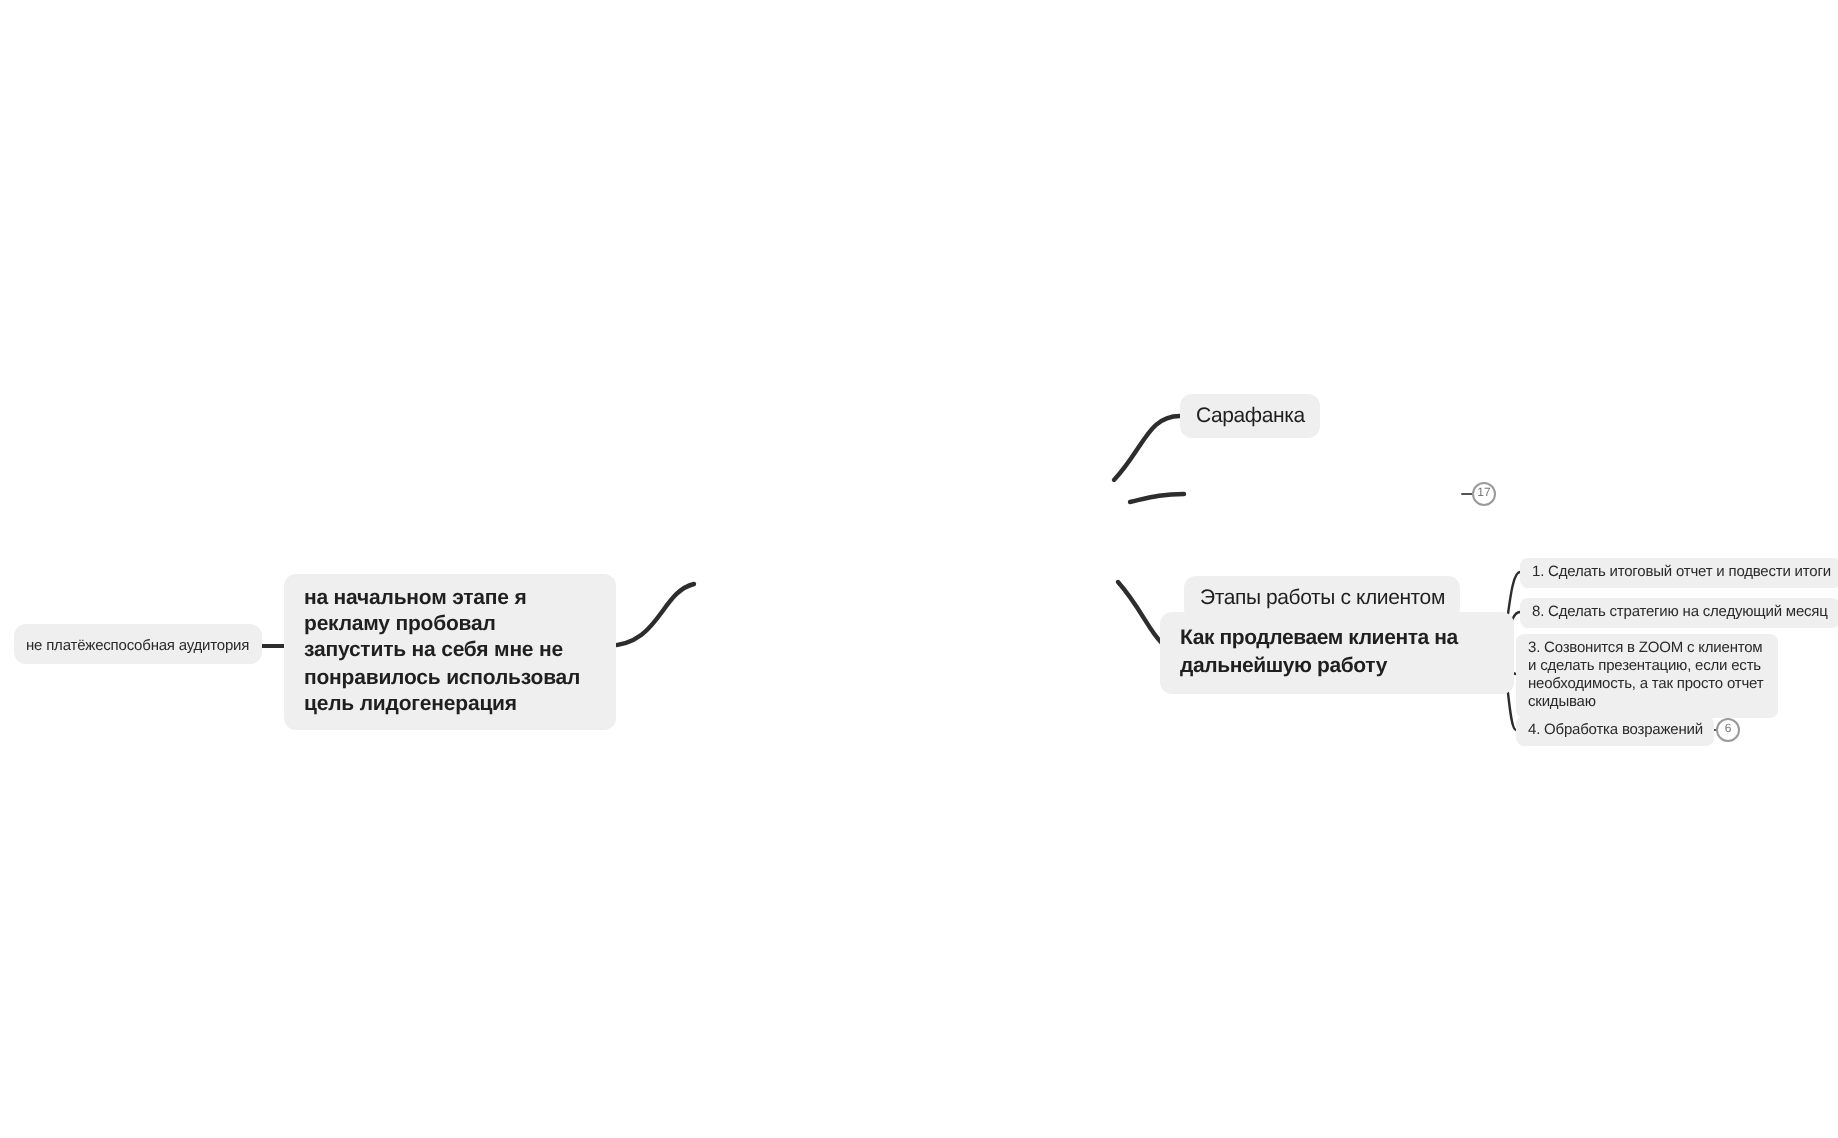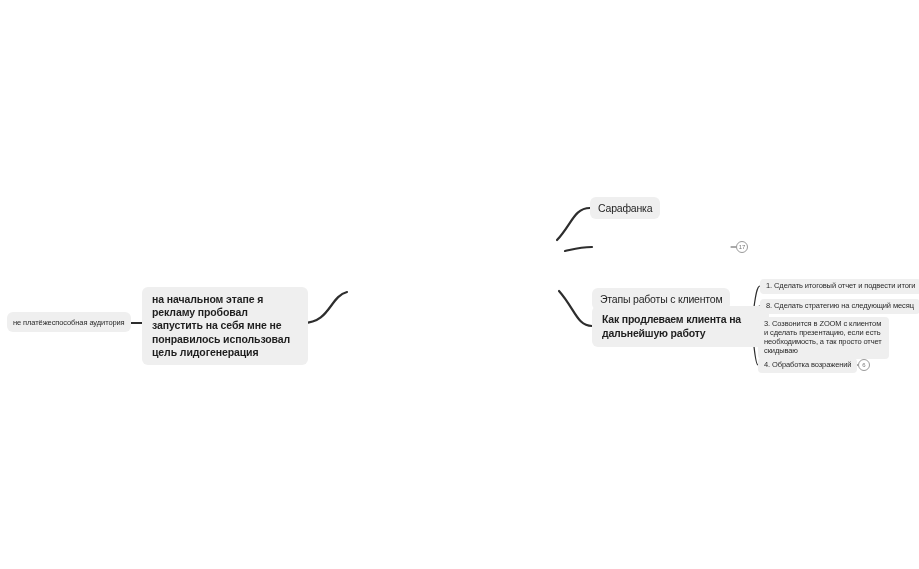--- a/index.html
+++ b/index.html
@@ -93,21 +93,21 @@
     <path d="M 731 247 L 736 247" fill="none" stroke="#555555" stroke-width="1" stroke-linecap="round"></path>
     <path d="M 853 365 L 858 365" fill="none" stroke="#555555" stroke-width="1" stroke-linecap="round"></path>
   </svg>
 
 
   <div class="node topic" style="left:590px;top:197px;">Сарафанка</div>
 
   <div class="node topic" style="left:592px;top:248px;margin-top:40px;">Этапы работы с клиентом</div>
   <div class="badge" style="left:736px;top:241px;">17</div>
 
-  <div class="node topic-multi" style="left:592px;top:306px;width:177px;">Как продлеваем клиента на дальнейшую работу</div>
+  <div class="node topic-multi" style="left:580px;top:306px;width:177px;">Как продлеваем клиента на дальнейшую работу</div>
 
   <div class="node small-topic small-single" style="left:760px;top:279px;">1. Сделать итоговый отчет и подвести итоги</div>
   <div class="node small-topic small-single" style="left:760px;top:299px;">8. Сделать стратегию на следующий месяц</div>
   <div class="node small-topic" style="left:758px;top:317px;width:131px;">3. Созвонится в ZOOM с клиентом и сделать презентацию, если есть необходимость, а так просто отчет скидываю</div>
   <div class="node small-topic small-single" style="left:758px;top:358px;">4. Обработка возражений</div>
   <div class="badge" style="left:858px;top:359px;">6</div>
 
   <div class="node topic" style="left:7px;top:312px;height:20px;font-size:7.5px;font-weight:400;padding:0 6px;letter-spacing:-0.1px;color:#2a2a2a;">не платёжеспособная аудитория</div>
 
   <div class="node note-node" style="left:142px;top:287px;width:166px;">на начальном этапе я рекламу пробовал запустить на себя мне не понравилось использовал цель лидогенерация</div>

